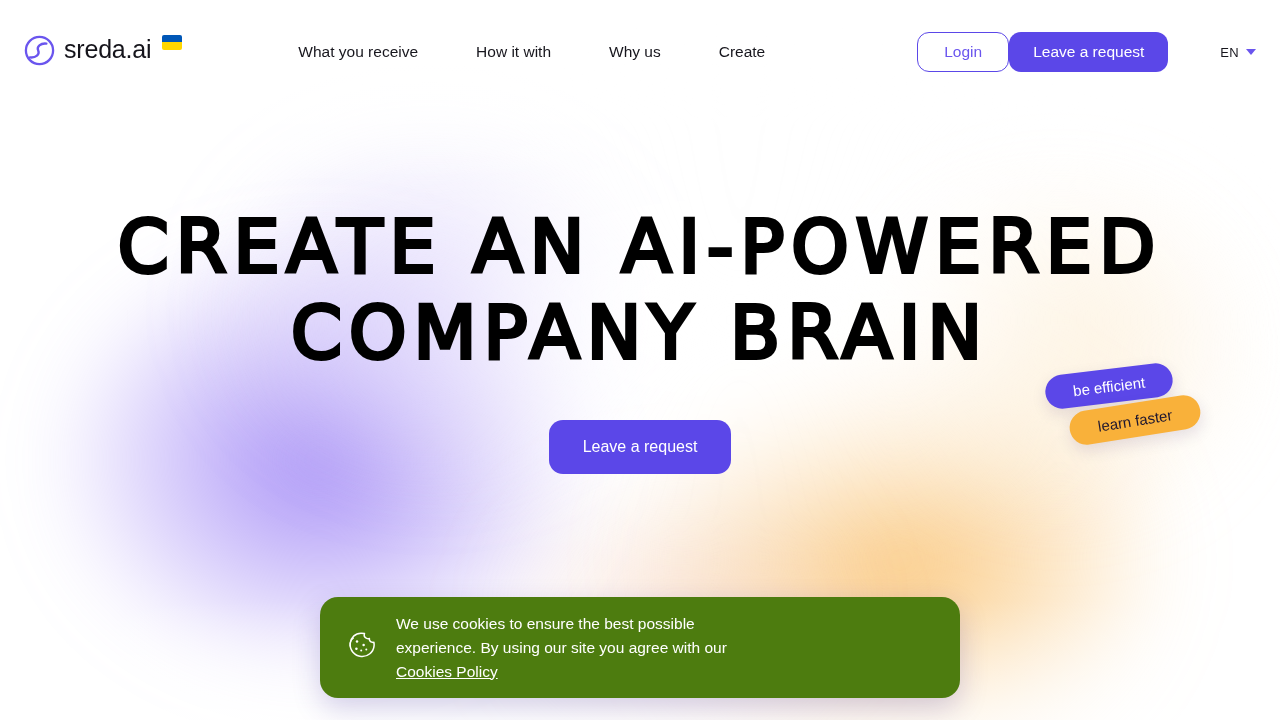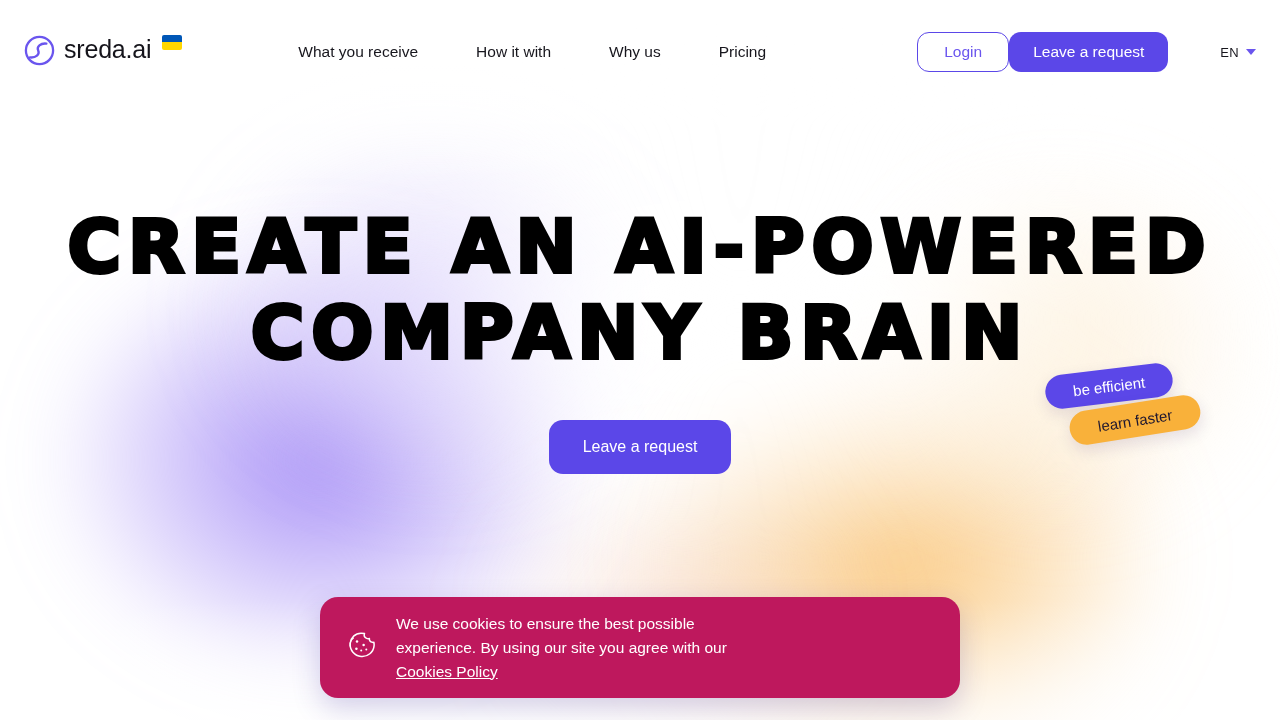--- a/index.html
+++ b/index.html
@@ -191,21 +191,21 @@
 
   
   .hero {
     position: relative;
     z-index: 3;
     text-align: center;
   }
   .hero-title {
     margin-top: 100px;
     font-family: "DejaVu Sans", sans-serif;
-    font-weight: 700;
+    font-weight: 400;
     font-size: 73px;
     line-height: 86px;
     letter-spacing: 7px;
     color: #000000;
     text-transform: uppercase;
     -webkit-text-stroke: 4px #000000;
     paint-order: stroke fill;
     white-space: pre-line;
     padding: 0 30px;
   }
@@ -266,21 +266,21 @@
   }
 
   
   .cookie {
     position: absolute;
     z-index: 10;
     left: 320px;
     top: 597px;
     width: 640px;
     height: 101px;
-    background: #be185d;
+    background: #4d7c0f;
     border-radius: 18px;
     display: flex;
     align-items: center;
     padding: 0 26px 0 24px;
     box-shadow: 0 10px 28px rgba(60,40,150,0.22);
   }
   .cookie-icon { flex: 0 0 auto; margin-right: 18px; }
   .cookie-text {
     color: #ffffff;
     font-size: 15.5px;
@@ -333,21 +333,21 @@
     <span class="brand-flag">
       <span class="flag-top"></span>
         <span class="flag-bot"></span>
     </span>
   </div>
 
   <nav class="nav">
     <a href="#">What you receive</a>
     <a href="#">How it with</a>
     <a href="#">Why us</a>
-    <a href="#">Pricing</a>
+    <a href="#">Create</a>
   </nav>
 
   <div class="header-actions">
     <button class="btn-login">Login</button>
     <button class="btn-request">Leave a request</button>
     <div class="lang">
       <span class="lang-label">EN</span>
       <span class="caret"></span>
     </div>
   </div>

